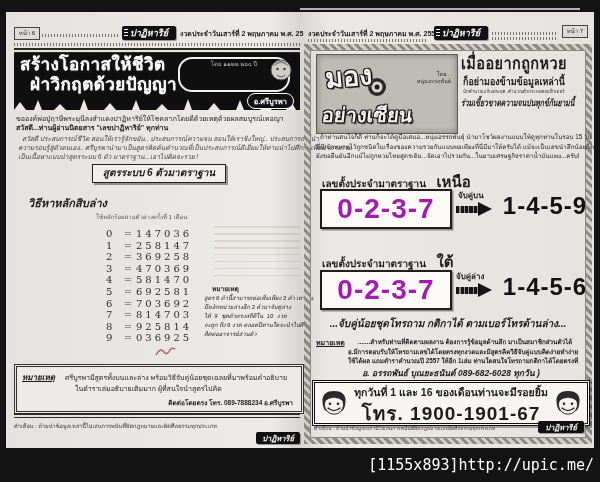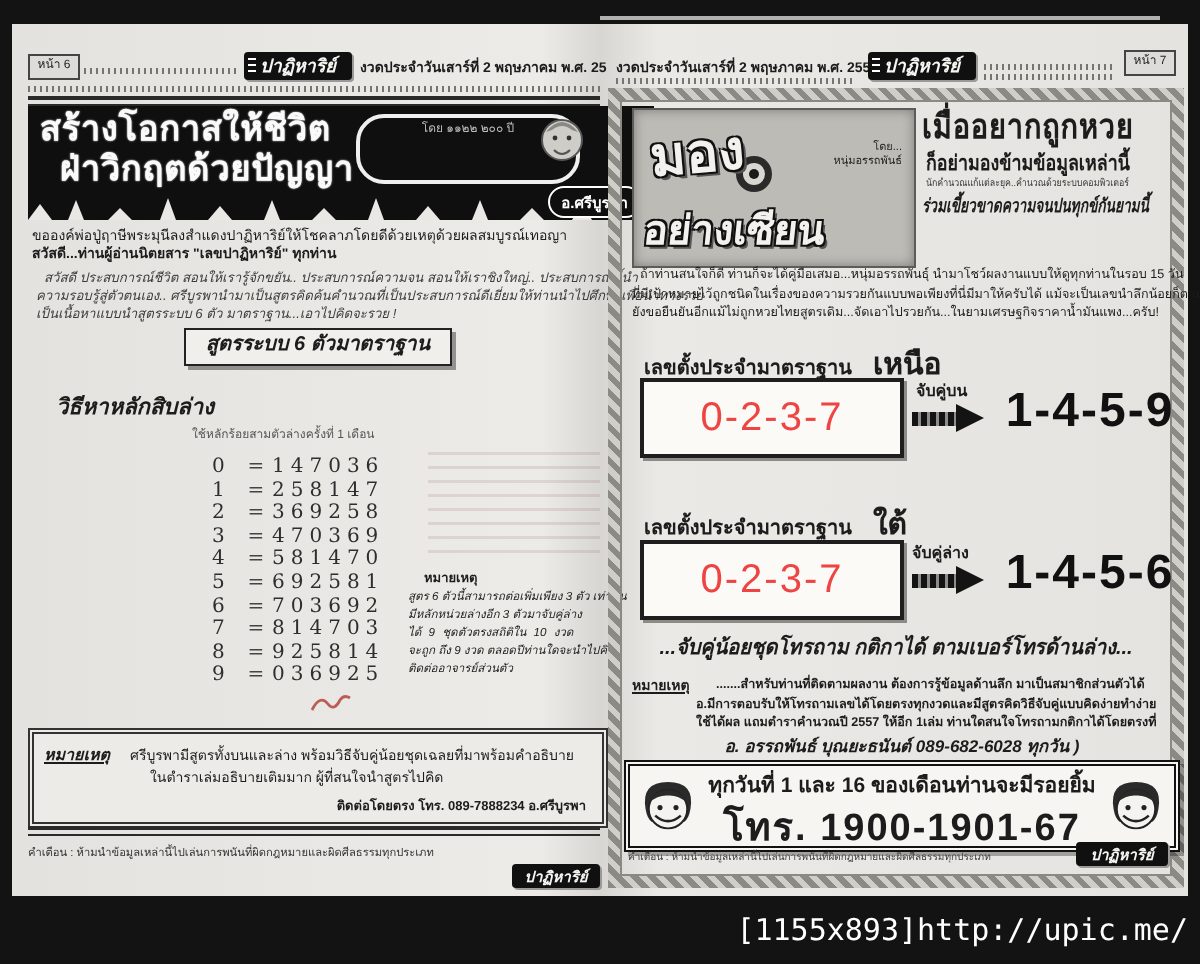--- a/index.html
+++ b/index.html
@@ -9,21 +9,21 @@
   .paper{position:absolute;left:6px;top:12px;width:588px;height:436px;
          background:linear-gradient(90deg,#e3e2de 0,#edebe7 45%,#d7d6d2 50%,#ebe9e5 55%,#e4e3df 100%);}
   .scan-edge{position:absolute;left:300px;top:8px;width:280px;height:2px;background:#f5f5f2;opacity:.7;}
   .pgbox{border:1px solid #444;background:#dddcd8;font-size:6px;text-align:center;line-height:10px;color:#222;}
   .mast{background:#101010;color:#f5f5f3;font-weight:bold;font-style:italic;border-radius:2px;
         display:flex;align-items:flex-end;justify-content:center;box-shadow:1px 1px 0 #999;}
   .mast .stub{position:absolute;left:2px;top:3px;width:4px;height:8px;
         background:repeating-linear-gradient(180deg,#fff 0 1px,#101010 1px 3px);}
   .ticks{background:repeating-linear-gradient(90deg,#76756f 0 1px,transparent 1px 3px);height:3px;}
   .dbl{border-top:2px solid #2a2a2a;border-bottom:1px solid #2a2a2a;height:2px;}
-  .hbox{background:#0f0f0f;color:#fafafa;padding-left:27px;}
+  .hbox{background:#0f0f0f;color:#fafafa;}
   .hline{font-weight:bold;font-size:17px;line-height:20px;white-space:nowrap;
          text-shadow:0 0 1px #fff;letter-spacing:.5px;}
   .badge{border:2px solid #efefef;border-radius:14px;background:#0f0f0f;text-align:center;}
   .tag{border:1px solid #fff;border-radius:8px;background:#0f0f0f;color:#fff;font-size:7.5px;
        padding:1px 6px;font-weight:bold;}
   .small{font-size:7px;line-height:9px;}
   .italic{font-style:italic;}
   .fbox{border:1.5px solid #222;background:#f1efeb;box-shadow:2px 2px 0 rgba(40,40,40,.45);
         font-size:10px;font-weight:bold;font-style:italic;text-align:center;line-height:16px;}
   .trow{position:absolute;font-family:"DejaVu Serif",serif;font-size:10px;color:#2e2e2e;}
@@ -34,21 +34,21 @@
          opacity:.8;}
   .bnote{border:3px double #333;background:#edebe7;}
   .frame{border:6px solid;border-image:repeating-linear-gradient(45deg,#8b8a84 0 3px,#cfcec8 3px 6px) 6;
          box-shadow:inset 0 0 0 1px #8a8984;}
   .tile{background:#bdbbb6;border:1px solid #5d5c58;box-shadow:inset 0 0 6px rgba(0,0,0,.35);}
   .outline-txt{color:#f2f1ed;font-weight:bold;
      text-shadow:-1px -1px 0 #111,1px -1px 0 #111,-1px 1px 0 #111,1px 1px 0 #111,2px 2px 0 #555;}
   .nowrap{white-space:nowrap;}
   .numbox{border:2px solid #1e1e1e;background:#fbfaf6;box-shadow:1.5px 1.5px 0 #8c8b86;
           display:flex;align-items:center;justify-content:center;
-          font-size:20px;font-weight:normal;letter-spacing:1px;color:#ef4444;}
+          font-size:28px;font-weight:bold;letter-spacing:1px;color:#a21caf;}
   .bignum{font-size:24px;font-weight:bold;letter-spacing:1px;color:#111;text-align:center;}
   .arrow .bar{position:absolute;left:0;top:4px;width:24px;height:7px;
               background:repeating-linear-gradient(90deg,#141414 0 3px,#8d8d8d 3px 4.5px);}
   .arrow .tip{position:absolute;left:22px;top:0;width:0;height:0;
               border-top:7.5px solid transparent;border-bottom:7.5px solid transparent;
               border-left:14px solid #141414;}
   .phonebox{border:3px double #111;background:#f6f5f1;box-shadow:2px 2px 0 rgba(0,0,0,.3);}
   .wm{color:#ffffff;font-family:"DejaVu Sans Mono",monospace;font-size:15px;letter-spacing:0;}
   .ctr{text-align:center;}
 </style>

